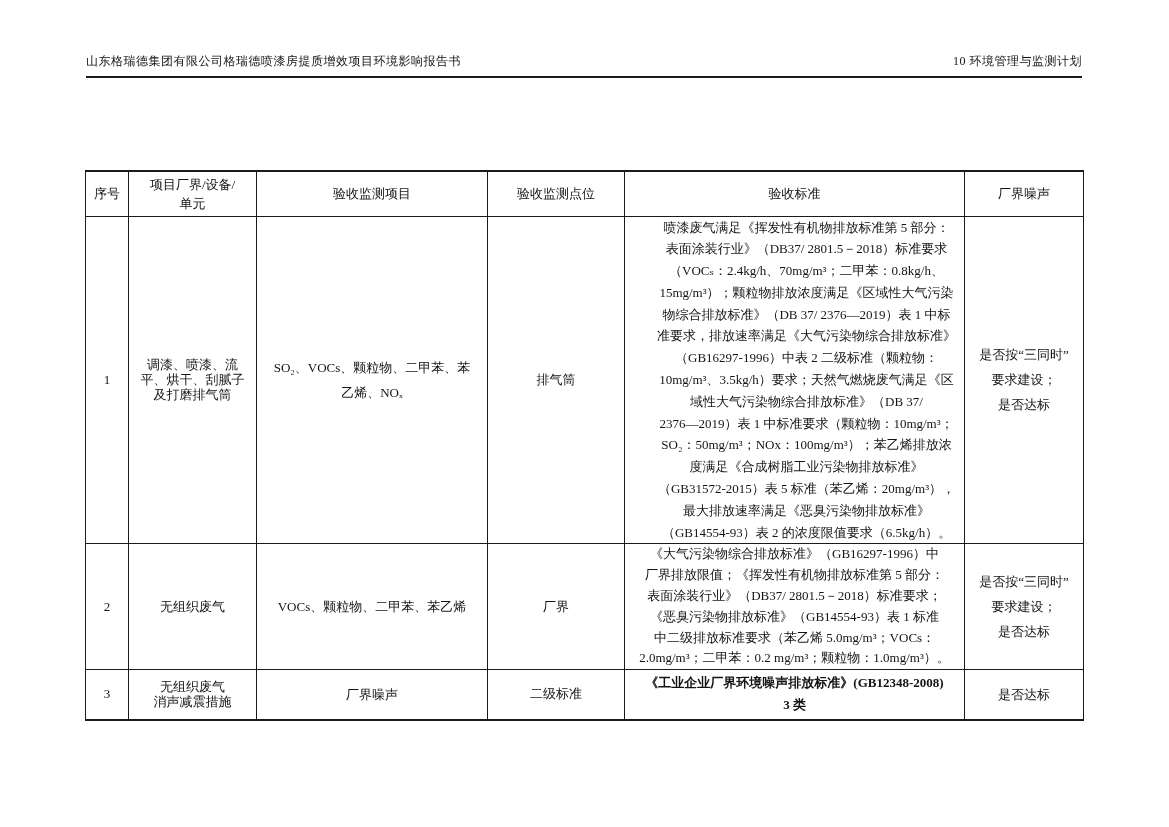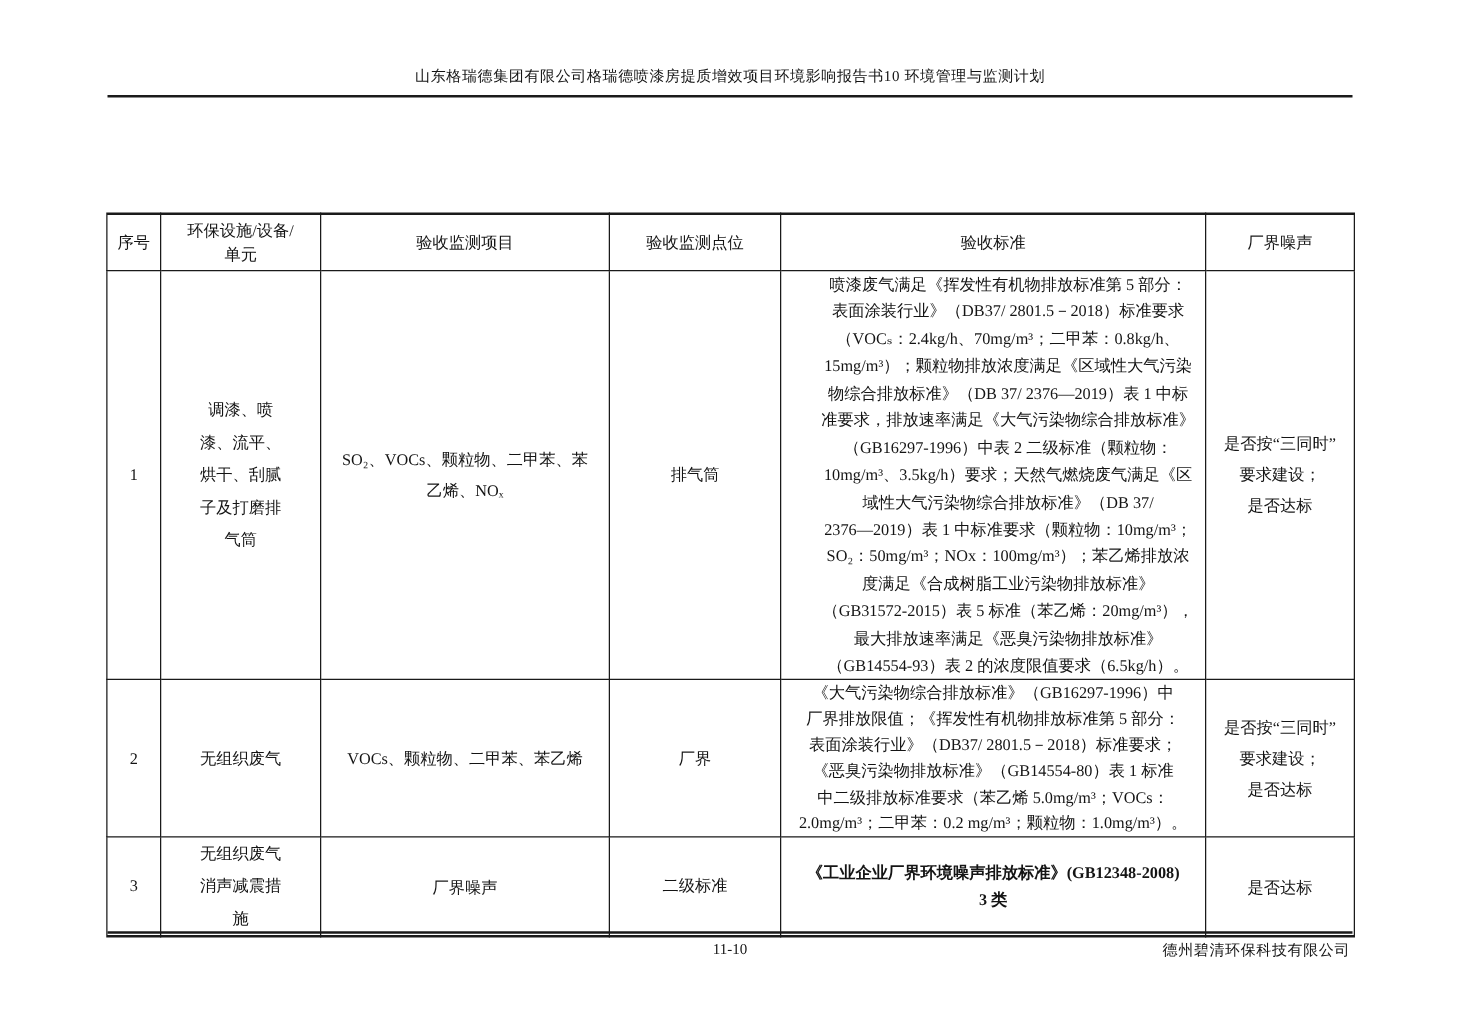--- a/index.html
+++ b/index.html
@@ -13,21 +13,21 @@
     color: #141414;
     overflow: hidden;
   }
   
   .running-header {
     position: absolute;
     top: 53px;
     left: 86px;
     width: 996px;
     display: flex;
-    justify-content: center;
+    justify-content: space-between;
     align-items: flex-end;
     font-size: 12px;
     padding-bottom: 6px;
     border-bottom: 2px solid #1a1a1a;
     letter-spacing: 0.5px;
   }
   
   .doc-title {
     position: absolute;
     top: 113px;
@@ -55,21 +55,21 @@
     vertical-align: middle;
     font-weight: normal;
     white-space: pre-line;
     overflow: hidden;
   }
   tr.hdr    { height: 45px; }
   tr.row-1  { height: 327px; }
   tr.row-2  { height: 125px; }
   tr.row-3  { height: 50px; }
   th.col-head { line-height: 19px; }
-  td.c-fac  { padding: 0 29px; line-height: 26px; margin-top: 28px; }
+  td.c-fac  { padding: 0 9px; line-height: 15px; margin-top: 28px; }
   td.c-items{ padding: 11px 12px; line-height: 25px; }
   td.c-std  { padding: 0 4px; }
   td.c-std.s1 { line-height: 21.8px; padding-left: 28px; }
   td.c-std.s2 { line-height: 20.8px; }
   td.c-std.s3 { line-height: 22px; font-weight: bold; }
   td.c-inv  { padding: 0 4px; line-height: 25px; margin-left: 29px; }
   
   .page-footer {
     position: absolute;
     top: 745px;
@@ -103,21 +103,21 @@
       <col style="width:43px">
       <col style="width:128px">
       <col style="width:231px">
       <col style="width:137px">
       <col style="width:340px">
       <col style="width:119px">
     </colgroup>
     <thead>
       <tr class="hdr">
         <th class="col-head">序号</th>
-        <th class="col-head">环保设施/设备/
+        <th class="col-head">项目厂界/设备/
 单元</th>
         <th class="col-head">验收监测项目</th>
         <th class="col-head">验收监测点位</th>
         <th class="col-head">验收标准</th>
         <th class="col-head">厂界噪声</th>
       </tr>
     </thead>
     <tbody>
       <tr class="row-1">
         <td class="c-no">1</td>
@@ -144,38 +144,34 @@
 是否达标</td>
       </tr>
       <tr class="row-2">
         <td class="c-no">2</td>
         <td class="c-fac">无组织废气</td>
         <td class="c-items">VOCs、颗粒物、二甲苯、苯乙烯</td>
         <td class="c-loc">厂界</td>
         <td class="c-std s2">《大气污染物综合排放标准》（GB16297-1996）中
 厂界排放限值；《挥发性有机物排放标准第 5 部分：
 表面涂装行业》（DB37/ 2801.5－2018）标准要求；
-《恶臭污染物排放标准》（GB14554-80）表 1 标准
+《恶臭污染物排放标准》（GB14554-93）表 1 标准
 中二级排放标准要求（苯乙烯 5.0mg/m³；VOCs：
 2.0mg/m³；二甲苯：0.2 mg/m³；颗粒物：1.0mg/m³）。</td>
         <td class="c-inv">是否按“三同时”
 要求建设；
 是否达标</td>
       </tr>
       <tr class="row-3">
         <td class="c-no">3</td>
         <td class="c-fac">无组织废气
 消声减震措施</td>
         <td class="c-items">厂界噪声</td>
         <td class="c-loc">二级标准</td>
         <td class="c-std s3">《工业企业厂界环境噪声排放标准》(GB12348-2008)
 3 类</td>
         <td class="c-inv">是否达标</td>
       </tr>
     </tbody>
   </table>
 
-  <div class="page-footer">
-    <span>11-10</span>
-    <span class="company">德州碧清环保科技有限公司</span>
-  </div>
 
 </div>
 
 </body></html>

